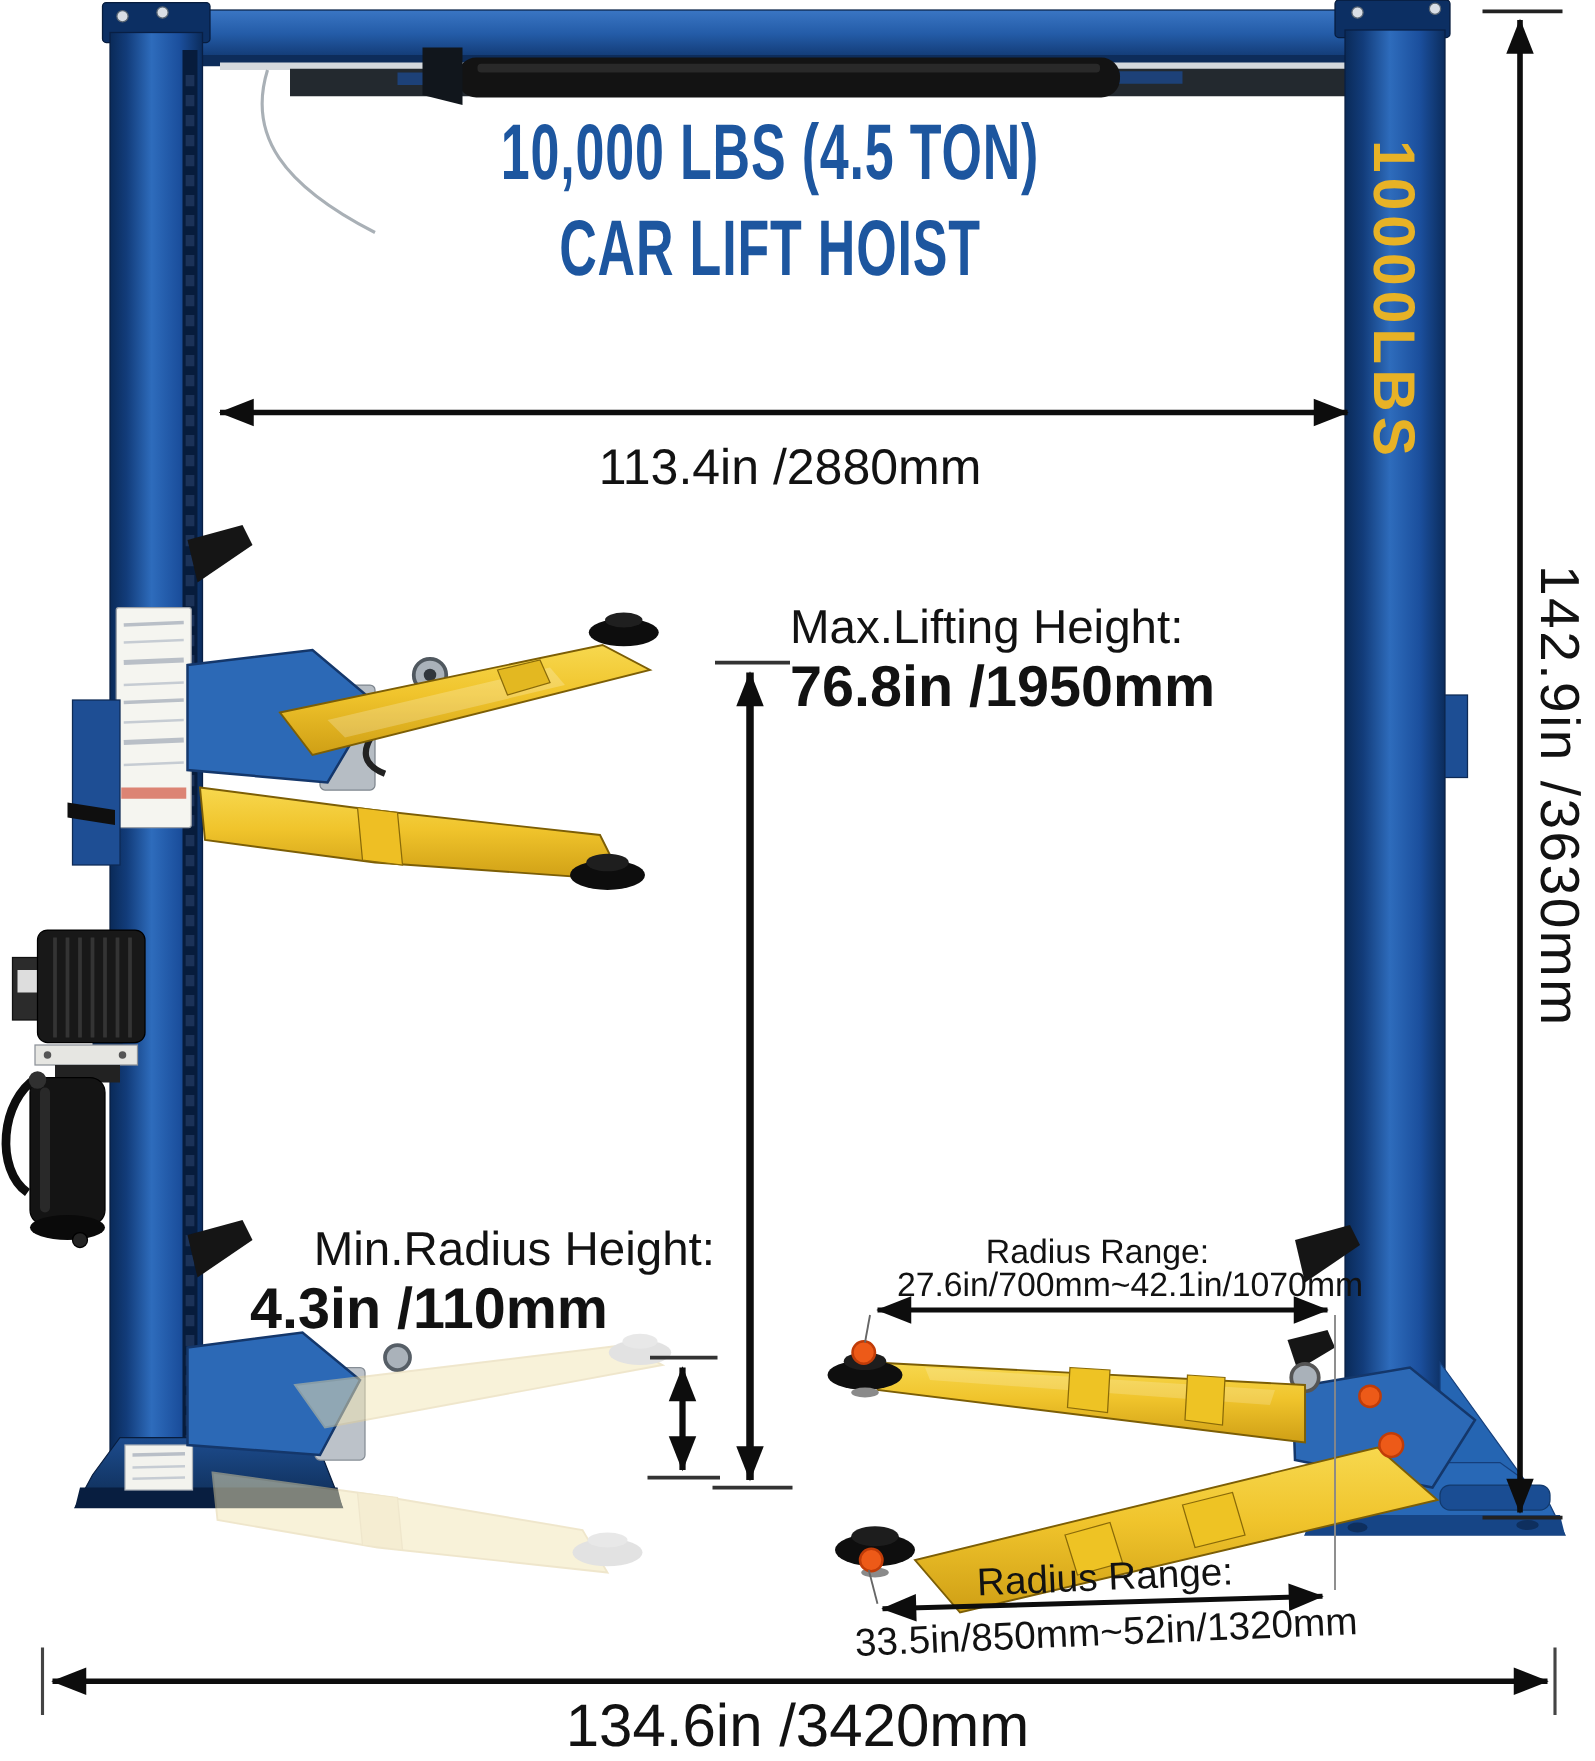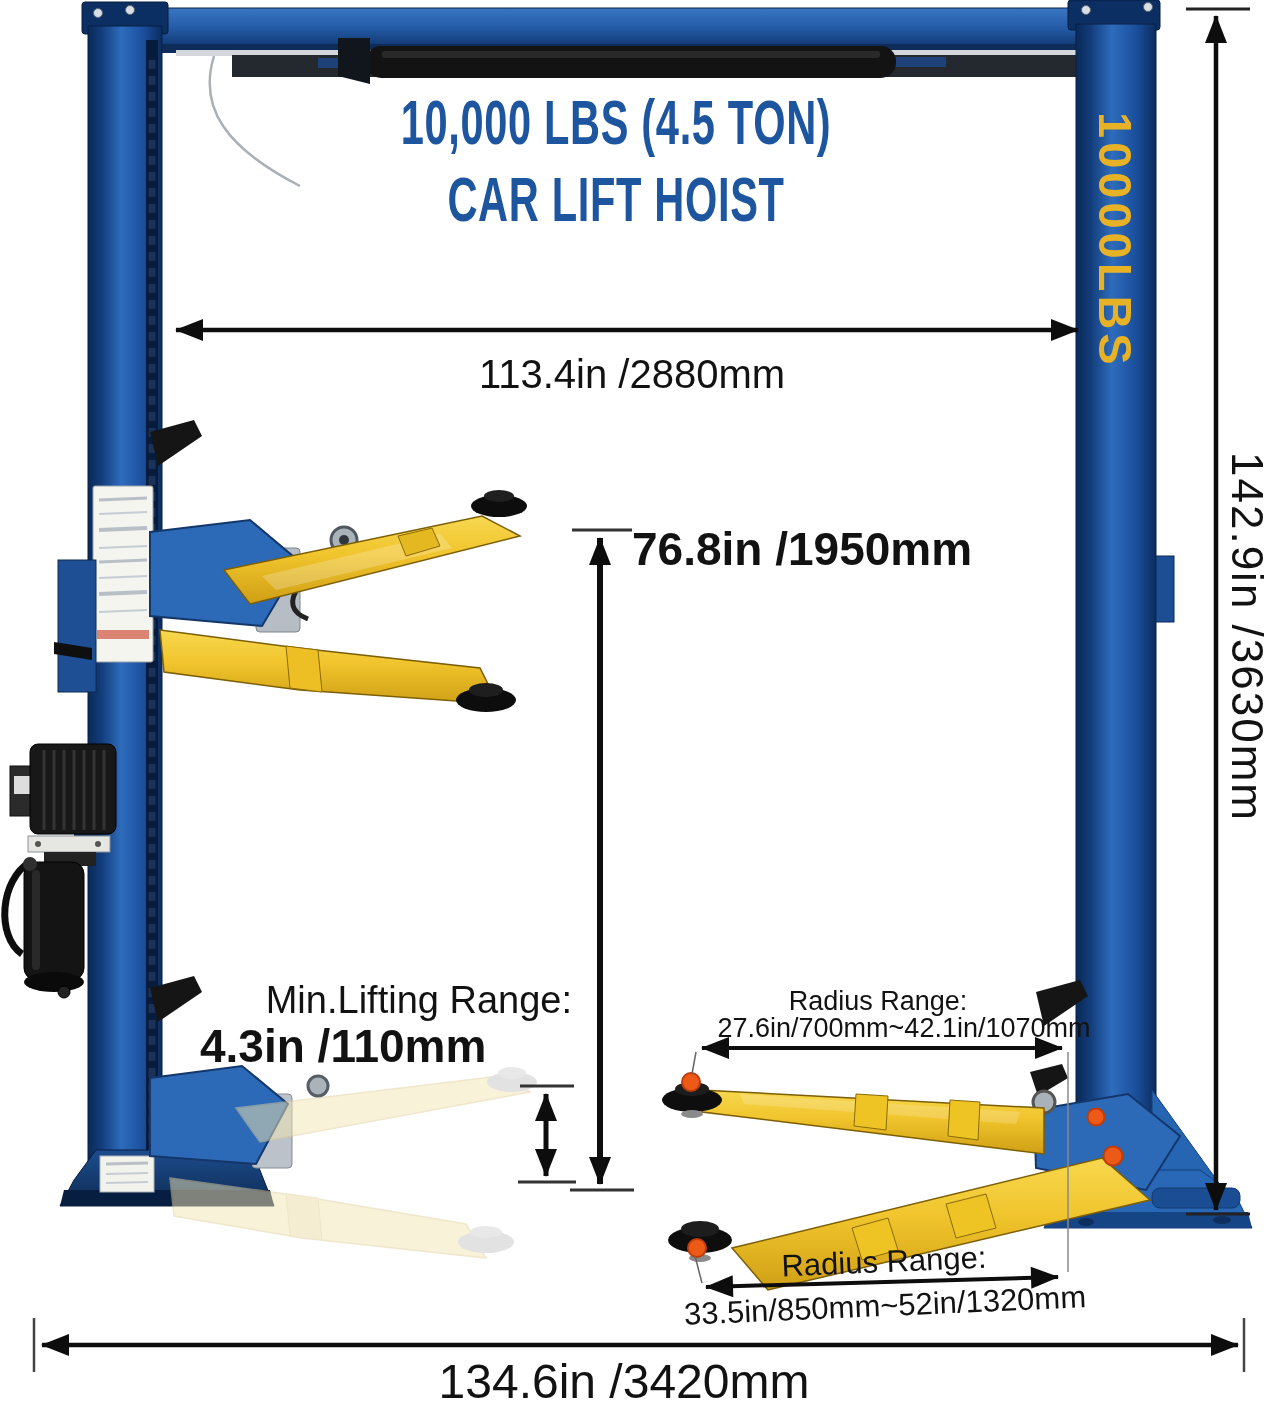--- a/index.html
+++ b/index.html
@@ -12,21 +12,21 @@
   .dim-span{left:632px;top:352px;font-size:40px;transform:translateX(-50%);}
   .dim-height{left:1222px;top:452px;font-size:44px;writing-mode:vertical-rl;letter-spacing:2px;}
   .max-label{left:632px;top:481px;font-size:38px;}
   .max-value{left:632px;top:522px;font-size:46px;font-weight:700;}
   .min-label{left:200px;width:372px;text-align:right;top:979px;font-size:38px;}
   .min-value{left:200px;width:372px;top:1019px;font-size:46px;font-weight:700;}
   .rad-top-label{left:878px;top:986px;font-size:27px;transform:translateX(-50%);}
   .rad-top-value{left:904px;top:1013px;font-size:27px;transform:translateX(-50%);}
   .rad-bot-label{left:884px;top:1244px;font-size:31px;transform:translateX(-50%) rotate(-2.5deg);}
   .rad-bot-value{left:885px;top:1288px;font-size:31px;transform:translateX(-50%) rotate(-2.5deg);}
-  .dim-width{left:624px;top:1354px;font-size:48px;transform:translateX(-50%);}
+  .dim-width{left:638px;top:1354px;font-size:48px;transform:translateX(-50%);}
   .badge{left:1088px;top:112px;font-size:47px;font-weight:700;color:#e7b226;
          writing-mode:vertical-rl;letter-spacing:4px;}
 </style>
 </head>
 <body>
 
 <div id="stage">
 
 <svg id="machine" viewBox="0 0 1276 1409">
   <defs>
@@ -226,23 +226,24 @@
   <div>10,000 LBS (4.5 TON)</div>
   <div>CAR LIFT HOIST</div>
 </div>
 
 <div class="t badge">10000LBS</div>
 
 <div class="t dim-span">113.4in /2880mm</div>
 
 <div class="t dim-height">142.9in /3630mm</div>
 
+<div class="t max-label">Max.Lifting Height:</div>
 <div class="t max-value">76.8in /1950mm</div>
 
-<div class="t min-label">Min.Lifting Range:</div>
+<div class="t min-label">Min.Radius Height:</div>
 <div class="t min-value">4.3in /110mm</div>
 
 <div class="t rad-top-label">Radius Range:</div>
 <div class="t rad-top-value">27.6in/700mm~42.1in/1070mm</div>
 
 <div class="t rad-bot-label">Radius Range:</div>
 <div class="t rad-bot-value">33.5in/850mm~52in/1320mm</div>
 
 <div class="t dim-width">134.6in /3420mm</div>
 

